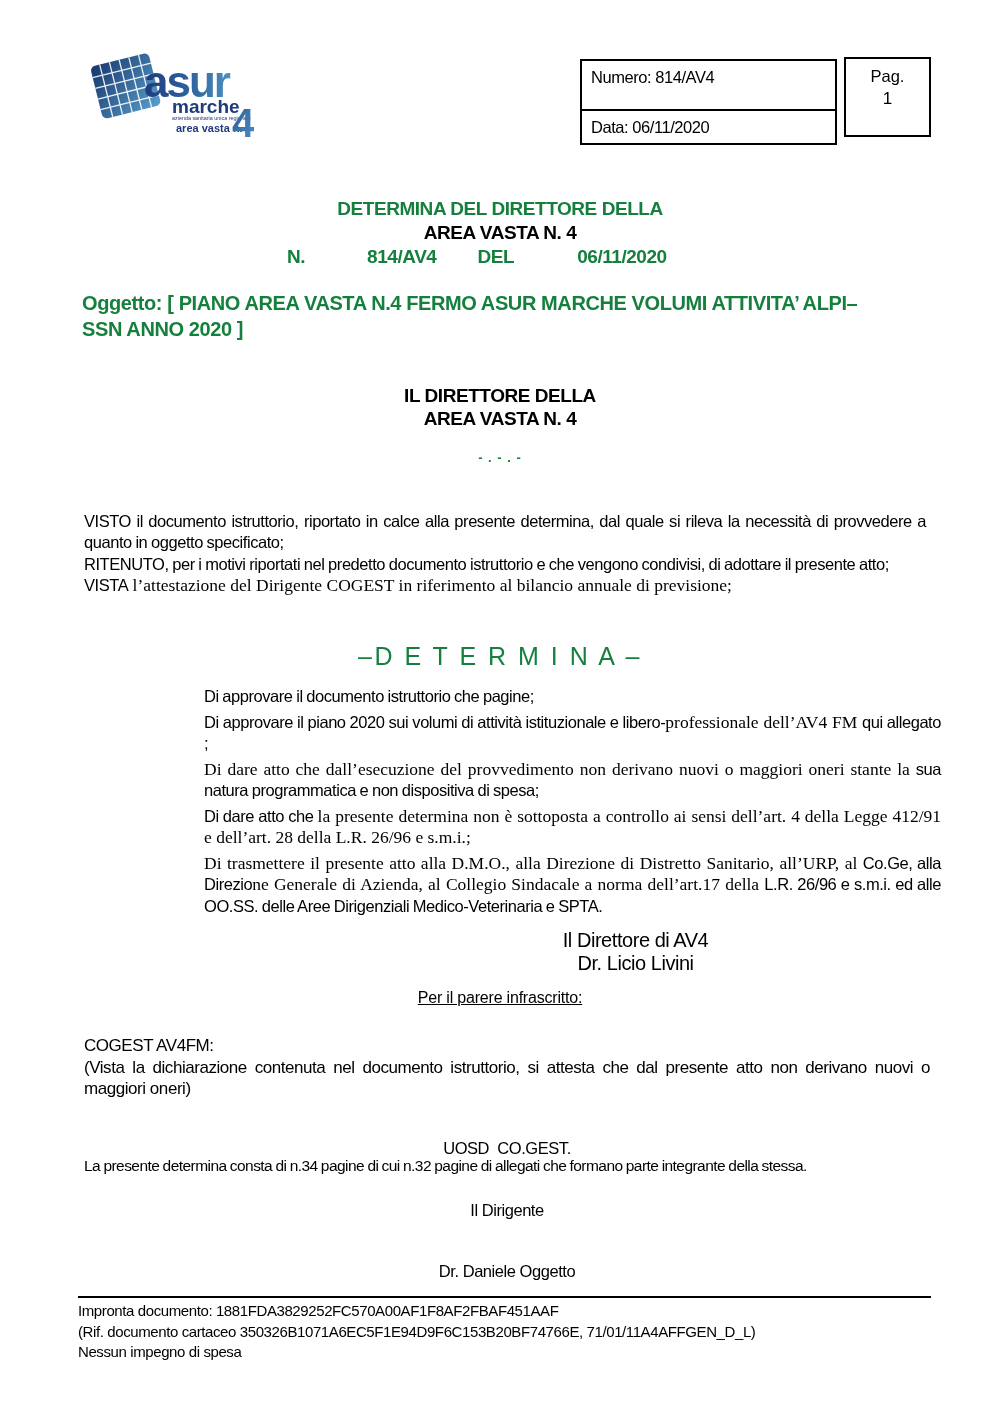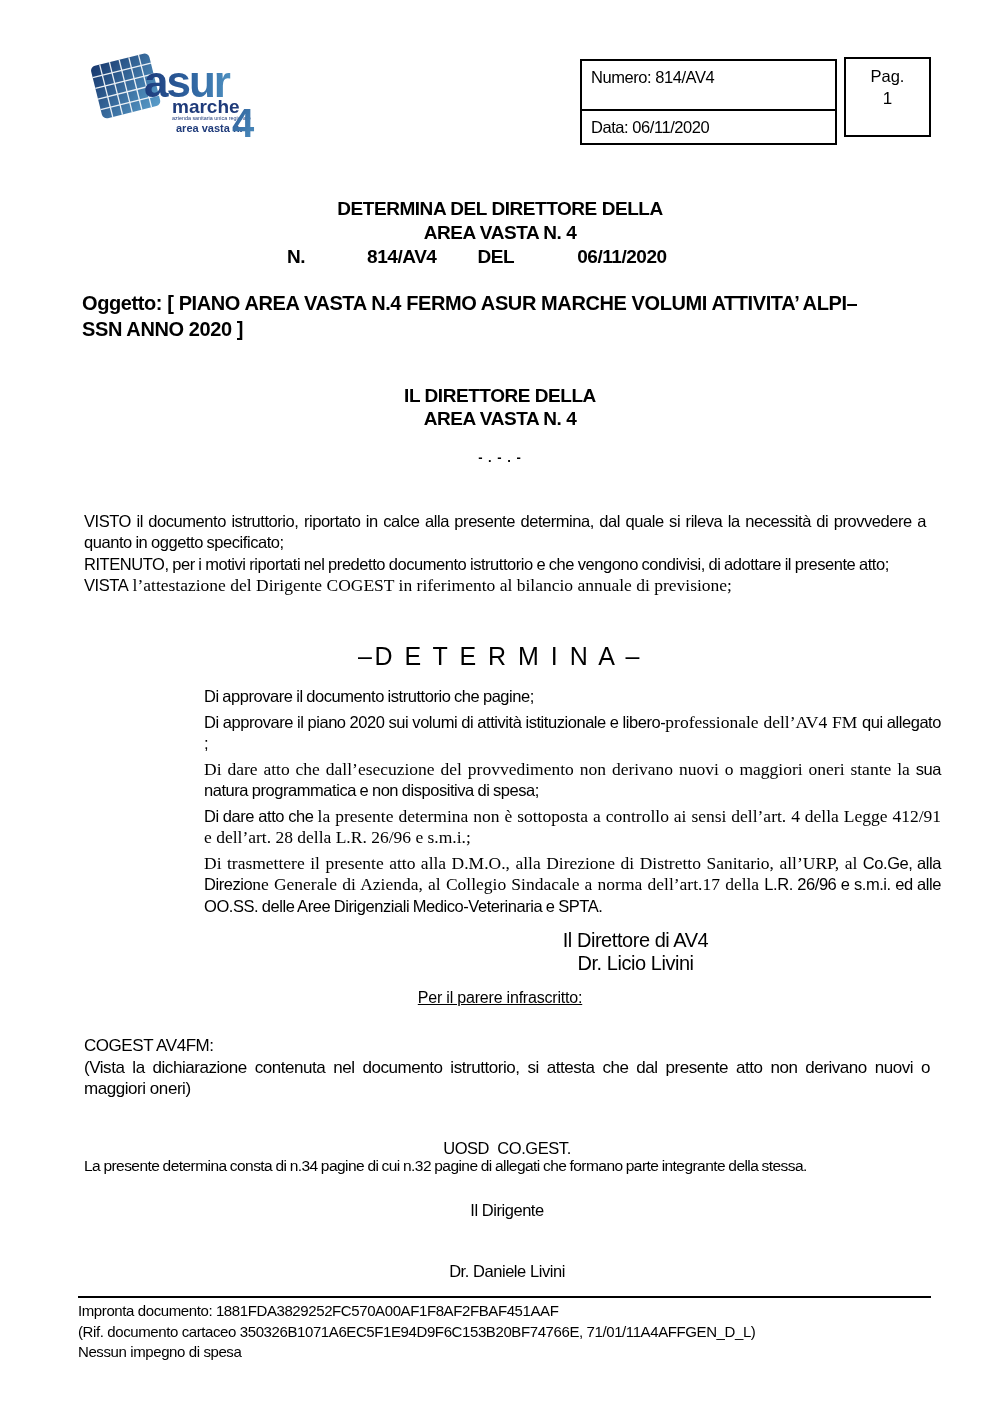--- a/index.html
+++ b/index.html
@@ -8,21 +8,21 @@
     width: 1000px;
     height: 1414px;
     margin: 0 auto;
     background: #ffffff;
     font-family: "Liberation Sans", sans-serif;
     color: #000;
     overflow: hidden;
   }
   .sans { font-family: "Liberation Sans", sans-serif; letter-spacing: -0.45px; word-spacing: -0.5px; }
   .serif { font-family: "Liberation Serif", serif; font-size: 17.5px; letter-spacing: 0; word-spacing: 0; }
-  .red { color: #000000; }
+  .red { color: #15803d; }
 
   
   .logo { position: absolute; left: 84px; top: 53px; }
   .box-numero {
     position: absolute; left: 580px; top: 59px; width: 257px;
     border: 2px solid #000; box-sizing: border-box;
   }
   .box-numero .cell {
     height: 32px; display: flex; align-items: center;
     padding-left: 9px; font-size: 16.5px; letter-spacing: -0.45px; text-align: center;
@@ -210,21 +210,21 @@
   <div class="parere-heading">Per il parere infrascritto:</div>
 
   <div class="cogest">
     <div>COGEST AV4FM:</div>
     <div class="note">(Vista la dichiarazione contenuta nel documento istruttorio, si attesta che dal presente atto non derivano nuovi o maggiori oneri)</div>
   </div>
 
   <div class="firma-cogest">
     <div>UOSD  CO.GEST.</div>
     <div>Il Dirigente</div>
-    <div>Dr. Daniele Livini</div>
+    <div>Dr. Daniele Oggetto</div>
   </div>
 
   <div class="consta sans">La presente determina consta di n.34 pagine di cui n.32 pagine di allegati che formano parte integrante della stessa.</div>
 
   <div class="footer">
     <div>Impronta documento: 1881FDA3829252FC570A00AF1F8AF2FBAF451AAF</div>
     <div>(Rif. documento cartaceo 350326B1071A6EC5F1E94D9F6C153B20BF74766E, 71/01/11A4AFFGEN_D_L)</div>
     <div>Nessun impegno di spesa</div>
   </div>
 

